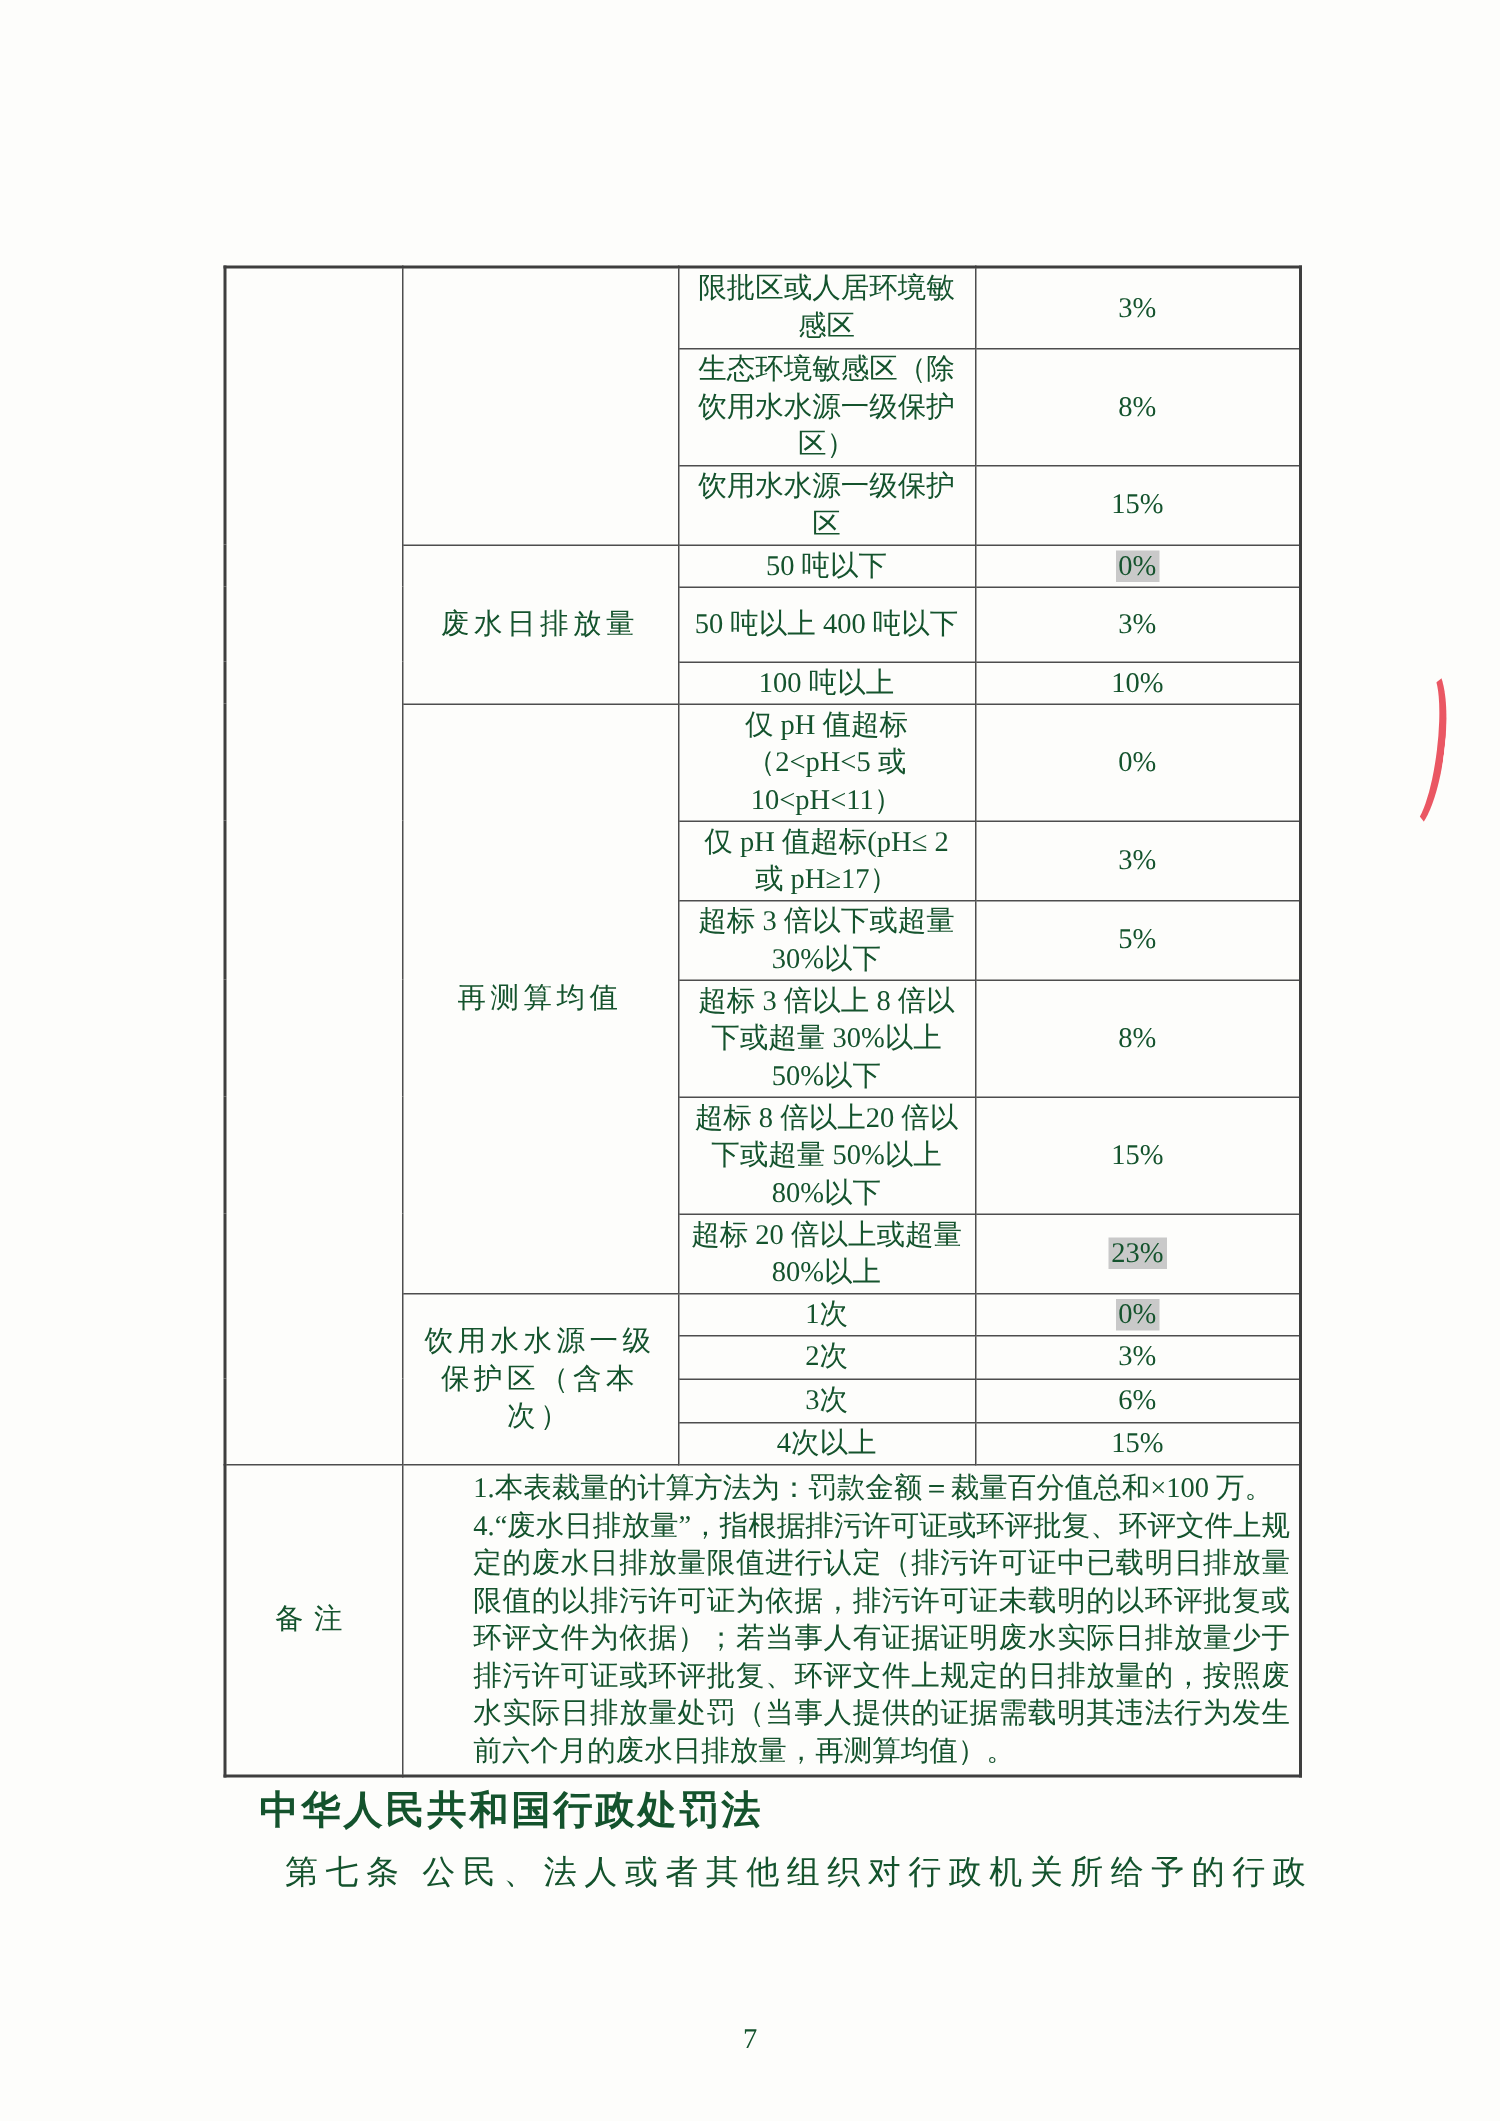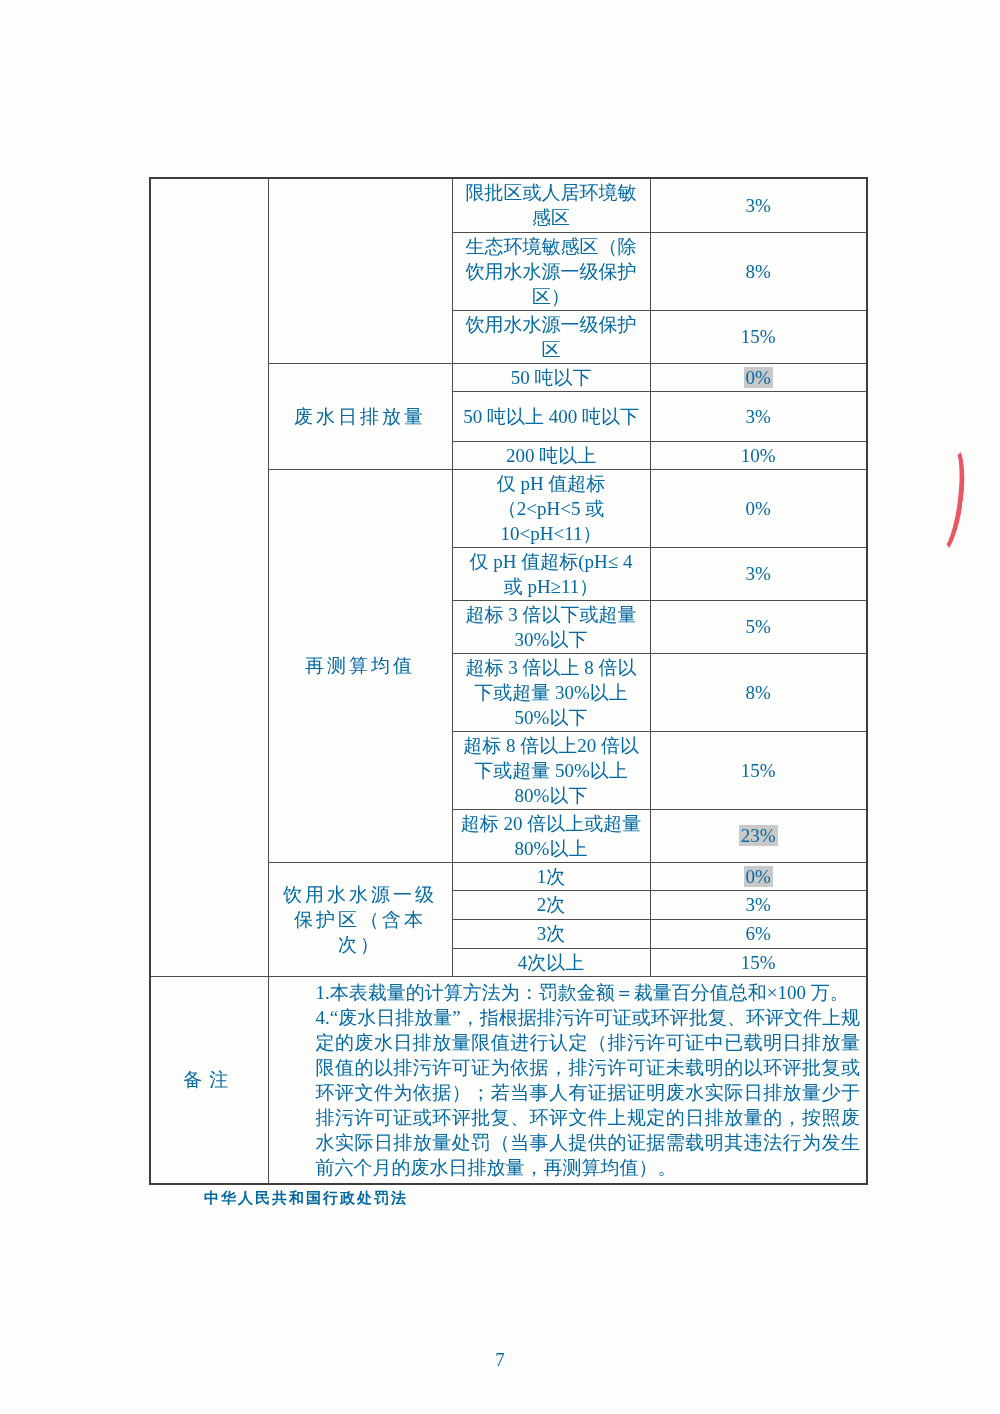--- a/index.html
+++ b/index.html
@@ -1,20 +1,20 @@
 <!DOCTYPE html>
 <html style="--highlight: #c9c9c9; --pen-mark: #e8414f;"><head>
 <meta charset="utf-8">
 <style>
   html,body { margin:0; padding:0; background:#ffffff; }
   .page {
     position:relative; width:1000px; height:1414px;
     background:#fdfdfb; overflow:hidden;
     font-family:"Liberation Serif","DejaVu Serif",serif;
-    color:#0369a1;
+    color:#14532d;
   }
   .ptable {
     position:absolute; left:149px; top:177px; width:717px;
     border-collapse:collapse; table-layout:fixed;
     border:2px solid #3e3e3e;
   }
   .ptable td {
     border:1px solid #4d4d4d;
     vertical-align:middle; text-align:center;
     font-size:19px; line-height:25px; padding:1px 6px;
@@ -22,23 +22,23 @@
   }
   .c2 { letter-spacing:3px; line-height:27px; }
   .notes-label { letter-spacing:7px; font-size:19px; }
   .notes-cell {
     text-align:left; font-size:18.5px; line-height:26.4px;
     padding:4px 8px 4px 12px;
   }
   .notes-cell .note { text-align:justify;margin-left:41px; }
   .hl { background:var(--highlight,#c9c9c9); padding:0 2px; }
   .doc-heading {
-    position:absolute; left:204px; top:1189px;
+    position:absolute; left:173px; top:1189px;
     font-family:"Liberation Sans","DejaVu Sans",sans-serif;
-    font-weight:bold; font-size:15px; letter-spacing:2px;
+    font-weight:bold; font-size:26px; letter-spacing:2px;
     white-space:nowrap;
   }
   .doc-paragraph {
     position:absolute; left:190px; top:1233px;
     font-size:22px; letter-spacing:5px; white-space:nowrap;
   }
   .page-number {
     position:absolute; left:0; top:1349px; width:100%;
     text-align:center; font-size:19px;
   }
@@ -83,31 +83,31 @@
       <tr style="height:28px">
         <td class="c2" rowspan="3">废水日排放量</td>
         <td class="c3">50 吨以下</td>
         <td class="c4"><span class="hl">0%</span></td>
       </tr>
       <tr style="height:50px">
         <td class="c3">50 吨以上 400 吨以下</td>
         <td class="c4"><span>3%</span></td>
       </tr>
       <tr style="height:26px">
-        <td class="c3">200 吨以上</td>
+        <td class="c3">100 吨以上</td>
         <td class="c4"><span>10%</span></td>
       </tr>
 
       <tr style="height:76px">
         <td class="c2" rowspan="6">再测算均值</td>
         <td class="c3">仅 pH 值超标 （2&lt;pH&lt;5 或 10&lt;pH&lt;11）</td>
         <td class="c4"><span>0%</span></td>
       </tr>
       <tr style="height:53px">
-        <td class="c3">仅 pH 值超标(pH≤ 4 或 pH≥11）</td>
+        <td class="c3">仅 pH 值超标(pH≤ 2 或 pH≥17）</td>
         <td class="c4"><span>3%</span></td>
       </tr>
       <tr style="height:50px">
         <td class="c3">超标 3 倍以下或超量 30%以下</td>
         <td class="c4"><span>5%</span></td>
       </tr>
       <tr style="height:77px">
         <td class="c3">超标 3 倍以上 8 倍以下或超量 30%以上 50%以下</td>
         <td class="c4"><span>8%</span></td>
       </tr>
@@ -144,15 +144,16 @@
           <div class="note">1.本表裁量的计算方法为：罚款金额＝裁量百分值总和×100 万。</div>
           <div class="note">4.“废水日排放量”，指根据排污许可证或环评批复、环评文件上规定的废水日排放量限值进行认定（排污许可证中已载明日排放量限值的以排污许可证为依据，排污许可证未载明的以环评批复或环评文件为依据）；若当事人有证据证明废水实际日排放量少于排污许可证或环评批复、环评文件上规定的日排放量的，按照废水实际日排放量处罚（当事人提供的证据需载明其违法行为发生前六个月的废水日排放量，再测算均值）。</div>
         </td>
       </tr>
     </tbody>
   </table>
 
   <div class="red-mark"></div>
 
   <div class="doc-heading">中华人民共和国行政处罚法</div>
+  <div class="doc-paragraph">第七条  公民、法人或者其他组织对行政机关所给予的行政</div>
 
   <div class="page-number">7</div>
 </div>
 
 </body></html>

